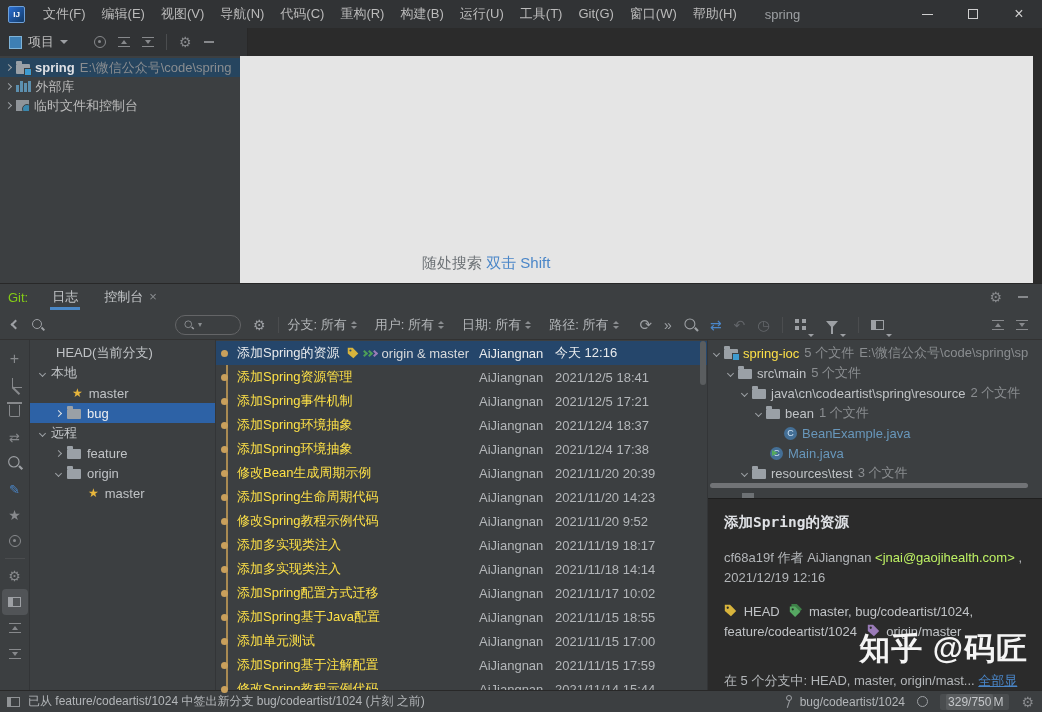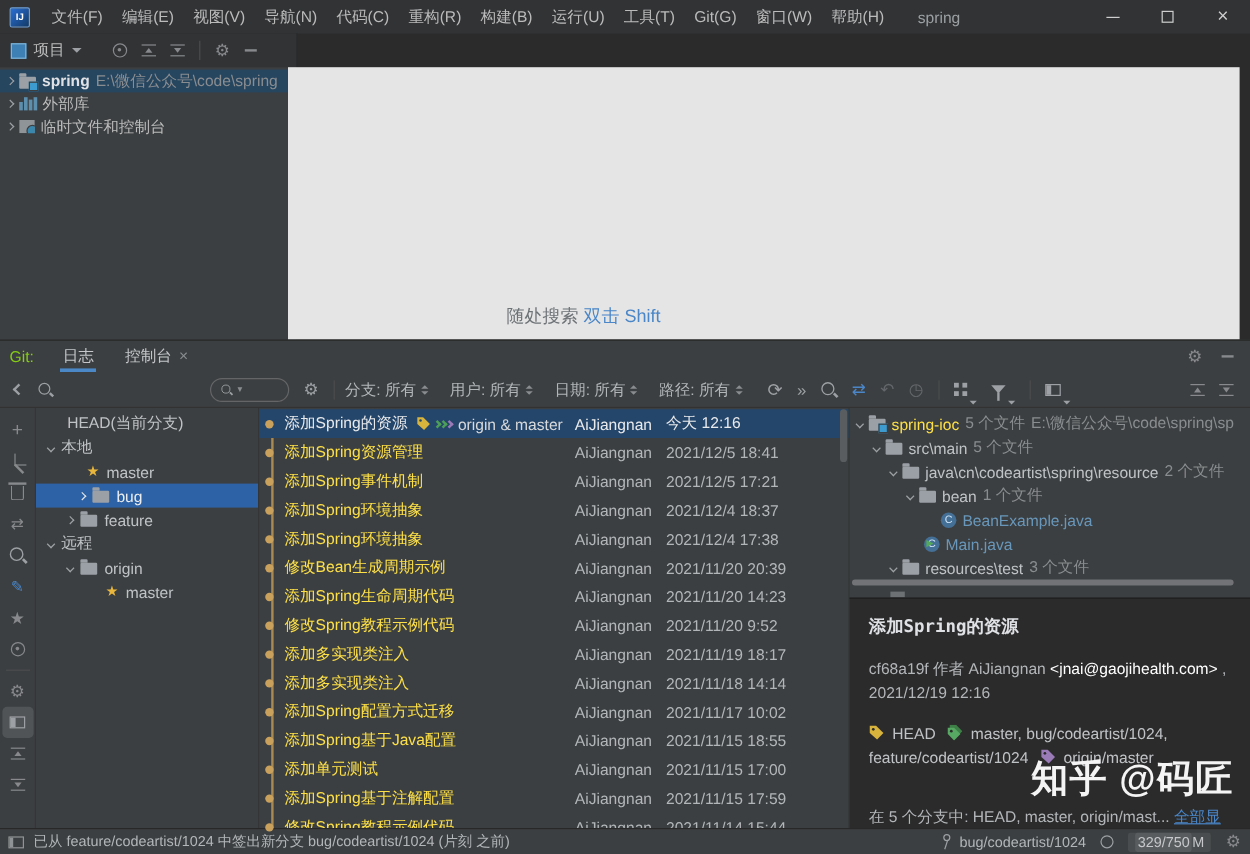--- a/index.html
+++ b/index.html
@@ -138,21 +138,21 @@
   .file-blue { color:#6897bb; }
   .cls-ic { position:relative; width:13px; height:13px; border-radius:50%; background:#446f96; color:#cfe3f5; font-size:9px; line-height:13px; text-align:center; flex:none; }
   .cls-ic .play { position:absolute; left:2px; top:3.5px; width:0; height:0; border-left:6px solid #53a85c; border-top:3.5px solid transparent; border-bottom:3.5px solid transparent; }
   .htrack { position:absolute; left:2px; right:14px; bottom:10px; height:5px; background:#7a7d80; border-radius:3px; opacity:.85; }
   .ft-partial { position:absolute; left:34px; bottom:0; width:12px; height:5px; background:#6d7174; }
 
   
   #details { flex:1; background:#2b2b2b; border-top:1px solid #1f1f1f; padding:14px 16px 0 16px; position:relative; overflow:hidden; }
   .dt-title { font-family:"DejaVu Sans Mono","Liberation Mono",monospace; font-weight:bold; font-size:14.5px; color:#dfe1e5; }
   .dt-meta { margin-top:16px; line-height:20px; color:#b3b6b9; }
-  .dt-email { color:#ffffff; }
+  .dt-email { color:#bef264; }
   .dt-tags { margin-top:14px; line-height:20px; color:#c0c3c6; }
   .tagsvg { vertical-align:-1px; margin-right:3px; }
   .dt-branches { margin-top:30px; color:#b3b6b9; }
   .link { color:#4a86c8; text-decoration:underline; }
   #watermark { position:absolute; right:14px; bottom:20px; font-size:31px; font-weight:bold; color:#f4f4f4; letter-spacing:1px; white-space:nowrap; }
 
   
   #statusbar { left:0; top:690px; width:1042px; height:22px; background:#3c3f41; border-top:1px solid #282828; display:flex; align-items:center; font-size:12px; color:#b3b6b9; }
   .sb-icon { width:13px; height:10px; border:1.4px solid #9093  96; border:1.4px solid #909396; position:relative; margin:0 8px 0 7px; }
   .sb-icon::after { content:""; position:absolute; left:0; top:0; width:3px; height:100%; background:#909396; }
@@ -343,33 +343,33 @@
         <span>HEAD(当前分支)</span>
       </div>
       <div class="br-row" style="padding-left:10px">
         <span class="chev down"></span>
         <span>本地</span>
       </div>
       <div class="br-row" style="padding-left:42px">
         <span class="star">★</span>
         <span>master</span>
       </div>
-      <div class="br-row sel" style="padding-left:36px">
+      <div class="br-row sel" style="padding-left:26px">
         <span class="chev right" style="border-color:#dfe3e6"></span>
         <span class="folder"></span>
         <span>bug</span>
+      </div>
+      <div class="br-row" style="padding-left:10px">
+        <span class="chev down"></span>
+        <span>远程</span>
       </div>
       <div class="br-row" style="padding-left:26px">
         <span class="chev right"></span>
         <span class="folder"></span>
         <span>feature</span>
-      </div>
-      <div class="br-row" style="padding-left:10px">
-        <span class="chev down"></span>
-        <span>远程</span>
       </div>
       <div class="br-row" style="padding-left:26px">
         <span class="chev down"></span>
         <span class="folder"></span>
         <span>origin</span>
       </div>
       <div class="br-row" style="padding-left:58px">
         <span class="star">★</span>
         <span>master</span>
       </div>

